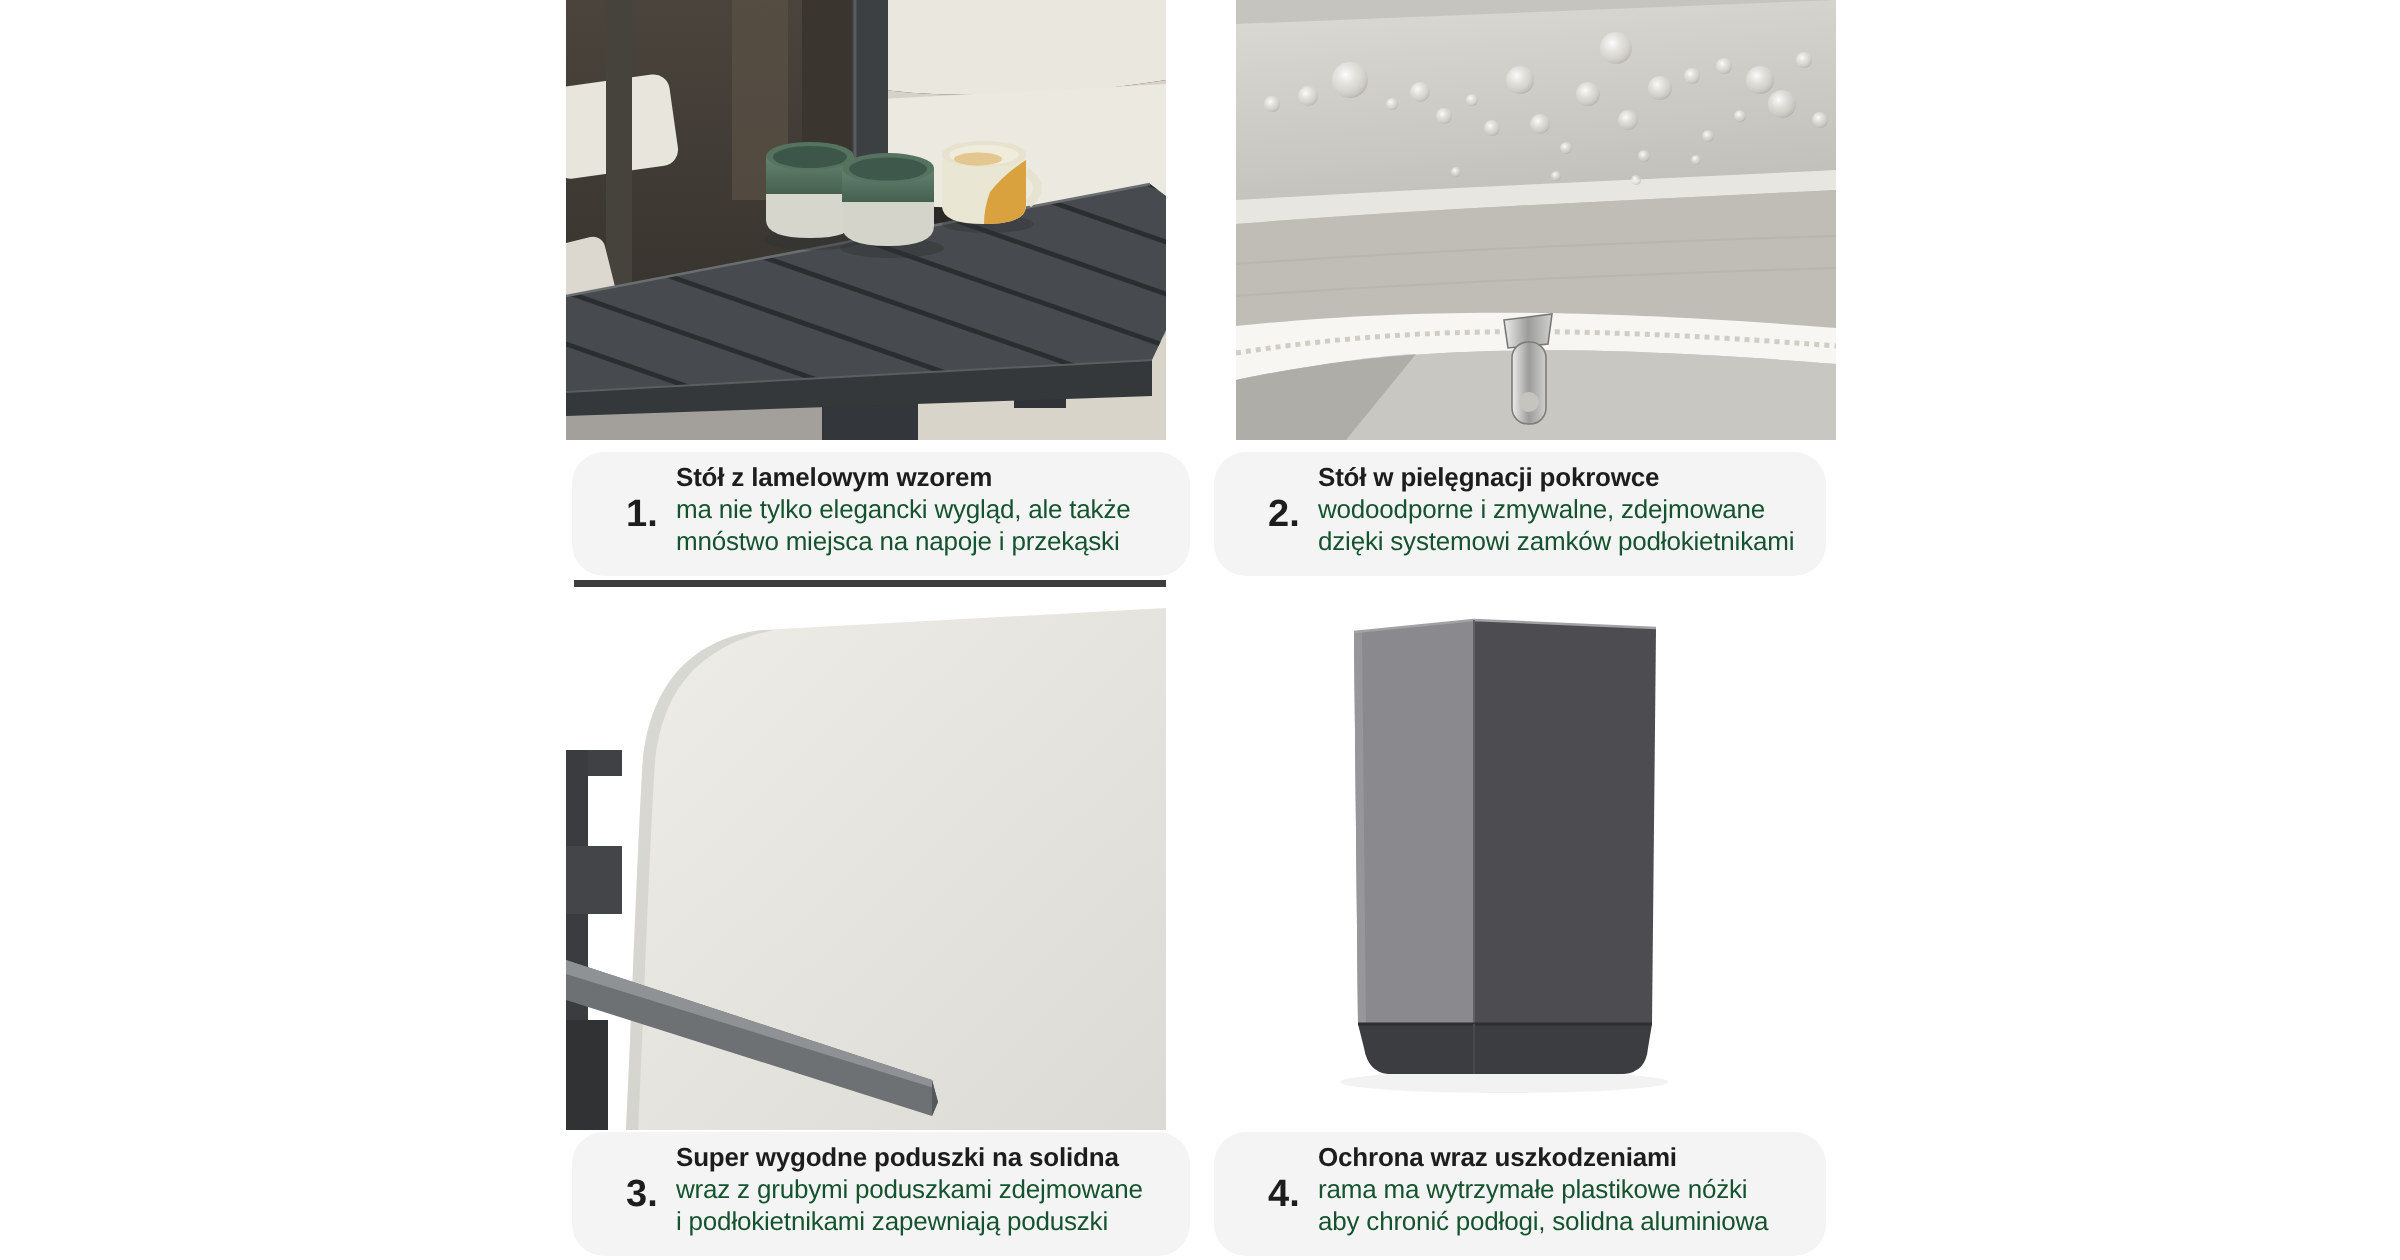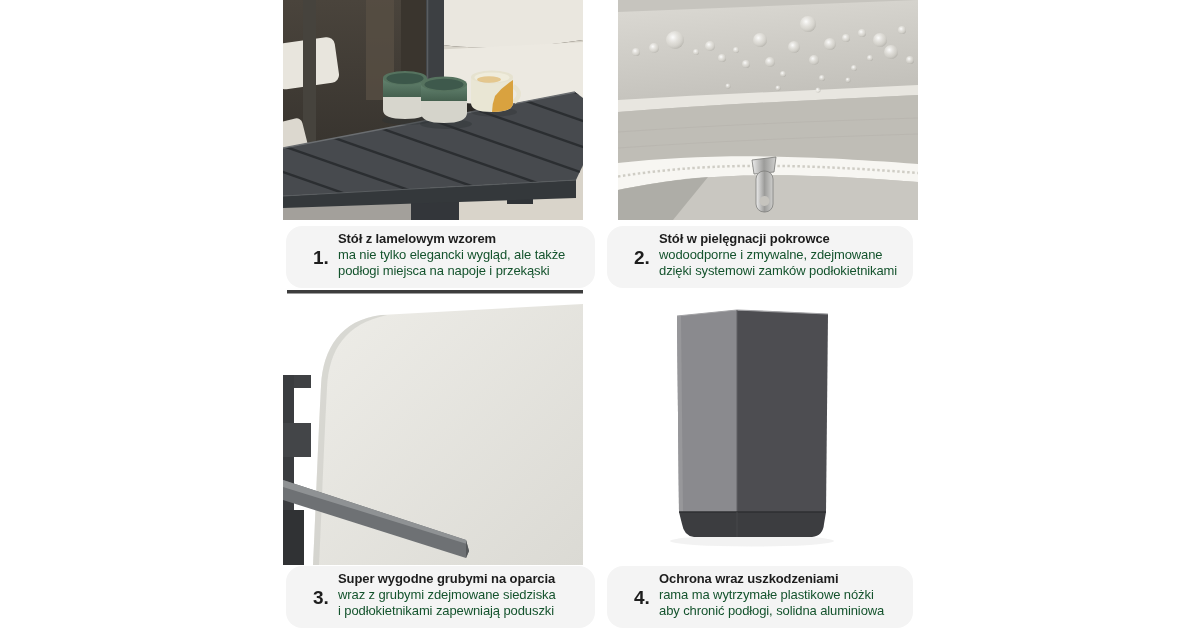--- a/index.html
+++ b/index.html
@@ -219,38 +219,38 @@
         <line x1="119" y1="222" x2="119" y2="247" stroke="#47484b" stroke-width="1"></line>
       </g>
     </svg>
   </figure>
 
   <div class="caption" id="cap1">
     <span class="num">1.</span>
     <div class="txt">
       <div class="title">Stół z lamelowym wzorem</div>
       <div class="line">ma nie tylko elegancki wygląd, ale także</div>
-      <div class="line">podłogi miejsca na napoje i przekąski</div>
+      <div class="line">mnóstwo miejsca na napoje i przekąski</div>
     </div>
   </div>
 
   <div class="caption" id="cap2">
     <span class="num">2.</span>
     <div class="txt">
       <div class="title">Stół w pielęgnacji pokrowce</div>
       <div class="line">wodoodporne i zmywalne, zdejmowane</div>
       <div class="line">dzięki systemowi zamków podłokietnikami</div>
     </div>
   </div>
 
   <div class="caption" id="cap3">
     <span class="num">3.</span>
     <div class="txt">
-      <div class="title">Super wygodne grubymi na oparcia</div>
-      <div class="line">wraz z grubymi zdejmowane siedziska</div>
+      <div class="title">Super wygodne poduszki na solidna</div>
+      <div class="line">wraz z grubymi poduszkami zdejmowane</div>
       <div class="line">i podłokietnikami zapewniają poduszki</div>
     </div>
   </div>
 
   <div class="caption" id="cap4">
     <span class="num">4.</span>
     <div class="txt">
       <div class="title">Ochrona wraz uszkodzeniami</div>
       <div class="line">rama ma wytrzymałe plastikowe nóżki</div>
       <div class="line">aby chronić podłogi, solidna aluminiowa</div>

